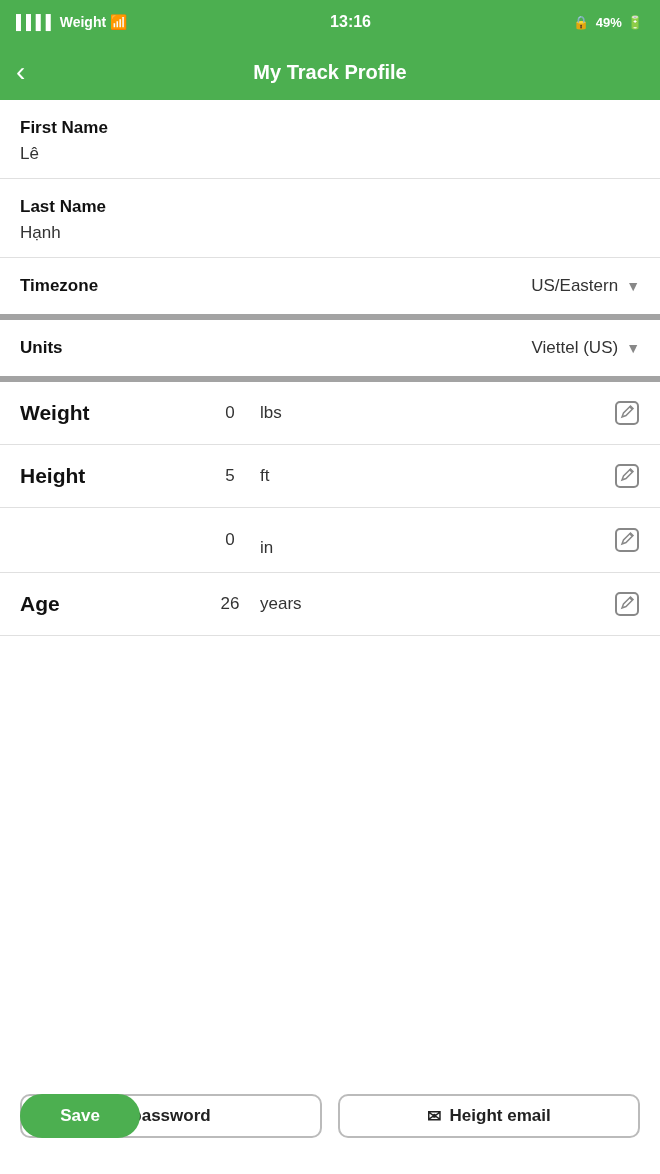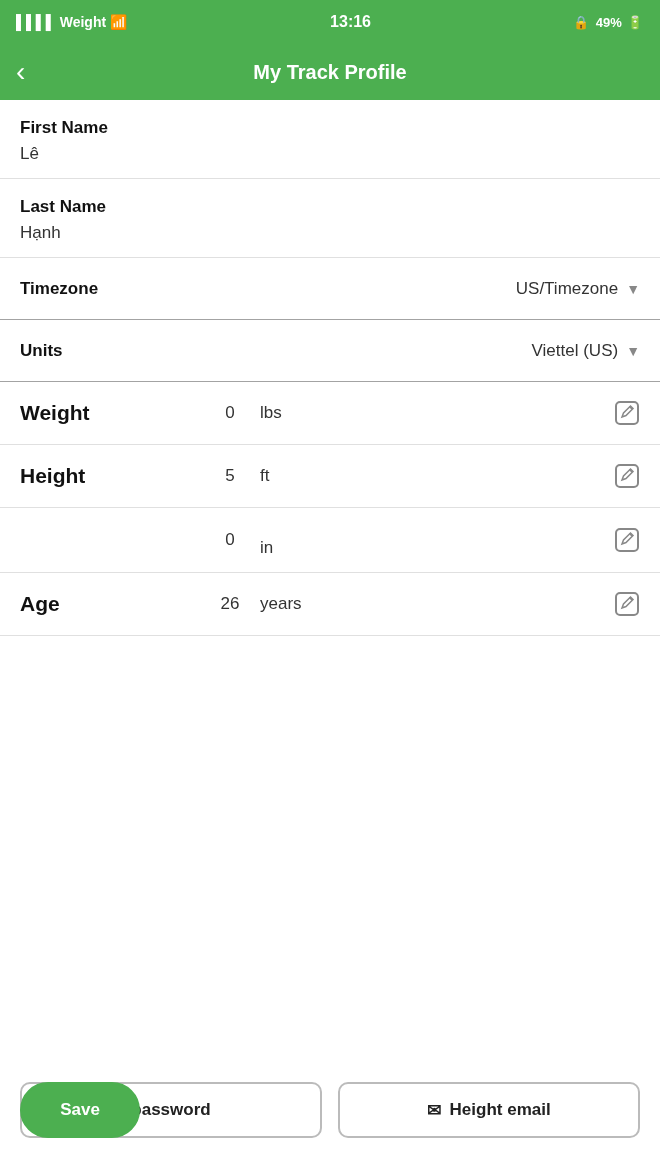--- a/index.html
+++ b/index.html
@@ -98,21 +98,21 @@
       color: #555;
       font-size: 22px;
       cursor: pointer;
     }
 
     
     .dropdown-row {
       display: flex;
       align-items: center;
       padding: 18px 20px;
-      border-bottom: 1px solid #a3a3a3;
+      border-bottom: 6px solid #a3a3a3;
       min-height: 62px;
     }
     .dropdown-label {
       font-size: 17px;
       font-weight: 700;
       color: #111;
       flex: 1;
     }
     .dropdown-value {
       font-size: 17px;
@@ -160,21 +160,21 @@
       bottom: 0;
       left: 0;
       right: 0;
       padding: 20px 20px 36px 20px;
       display: flex;
       gap: 16px;
       background: #fff;
     }
     .btn {
       flex: 1;
-      height: 56px;
+      height: 44px;
       border-radius: 10px;
       border: 2px solid #ccc;
       background: #fff;
       font-size: 17px;
       font-weight: 600;
       color: #222;
       display: flex;
       align-items: center;
       justify-content: center;
       gap: 8px;
@@ -242,21 +242,21 @@
       <div class="field-value">Lê</div>
     </div>
 
     <div class="form-section">
       <div class="field-label">Last Name</div>
       <div class="field-value">Hạnh</div>
     </div>
 
     <div class="dropdown-row">
       <div class="dropdown-label">Timezone</div>
-      <div class="dropdown-value">US/Timezone</div>
+      <div class="dropdown-value">US/Eastern</div>
       <div class="dropdown-arrow">▼</div>
     </div>
 
     <div class="dropdown-row">
       <div class="dropdown-label">Units</div>
       <div class="dropdown-value">Viettel (US)</div>
       <div class="dropdown-arrow">▼</div>
     </div>
 
     <div class="field-row">

